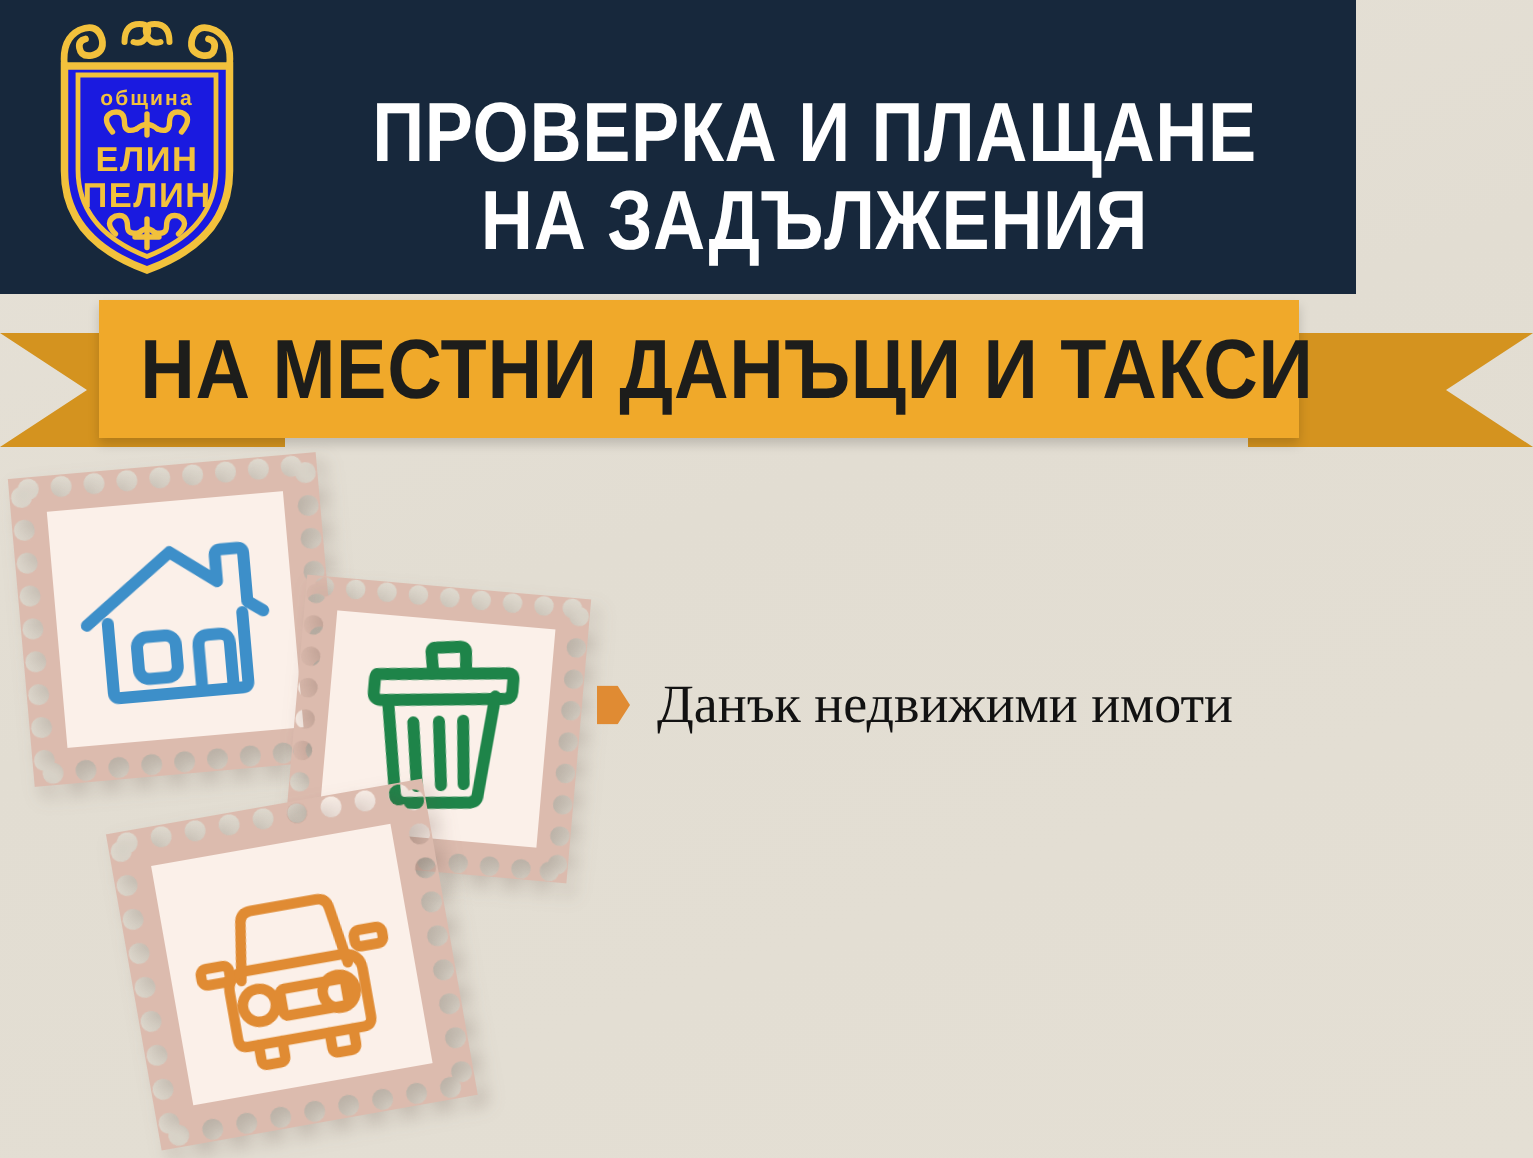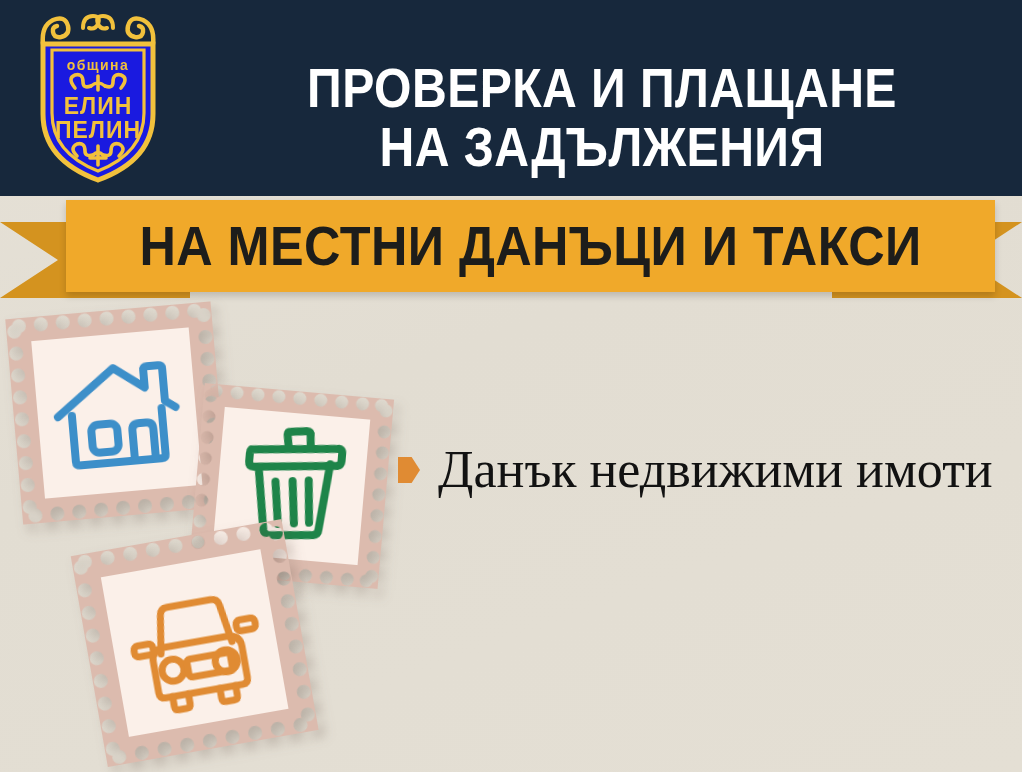--- a/index.html
+++ b/index.html
@@ -20,21 +20,21 @@
     height: 772px;
     background: linear-gradient(160deg, #e6e1d7 0%, #e2ddd2 45%, #e4dfd4 100%);
     overflow: hidden;
   }
 
   
   .header-band {
     position: absolute;
     left: 0;
     top: 0;
-    width: 1022px;
+    width: 904px;
     height: 196px;
     background: #17283c;
     z-index: 2;
   }
   .header-inner {
     position: absolute;
     inset: 0;
     display: flex;
     align-items: center;
   }
@@ -91,27 +91,28 @@
     clip-path: polygon(0 0, 190px 0, 190px 76px, 0 76px, 58px 38px);
   }
   .ribbon-tail.right {
     right: 0;
     clip-path: polygon(0 0, 190px 0, 132px 38px, 190px 76px, 0 76px);
   }
   .ribbon-main {
     position: absolute;
     left: 66px;
     top: 4px;
-    width: 929px;
+    width: 762px;
     height: 92px;
     background: #f0a92a;
     display: flex;
     align-items: center;
     justify-content: center;
     box-shadow: 0 4px 7px rgba(0,0,0,0.17);
+    padding-left: 38px;
   }
   .ribbon-text {
     color: #1d1d1b;
     font-family: "Liberation Sans Narrow", "Liberation Sans", sans-serif;
     font-weight: 700;
     font-size: 56px;
     line-height: 1;
     letter-spacing: 0.5px;
     transform: scaleX(0.90);
     white-space: nowrap;
@@ -151,21 +152,21 @@
     flex: 0 0 auto;
     width: 22px;
     height: 26px;
     margin-right: 18px;
     background: #e08b33;
     clip-path: polygon(0 0, 62% 0, 100% 50%, 62% 100%, 0 100%);
   }
   .bullet-text {
     color: #121212;
     font-family: "Liberation Serif", "DejaVu Serif", serif;
-    font-size: 52px;
+    font-size: 36px;
     line-height: 1.1;
     white-space: nowrap;
   }
 </style>
 </head>
 <body>
 
 <div id="poster">
 
   <div class="header-band">

